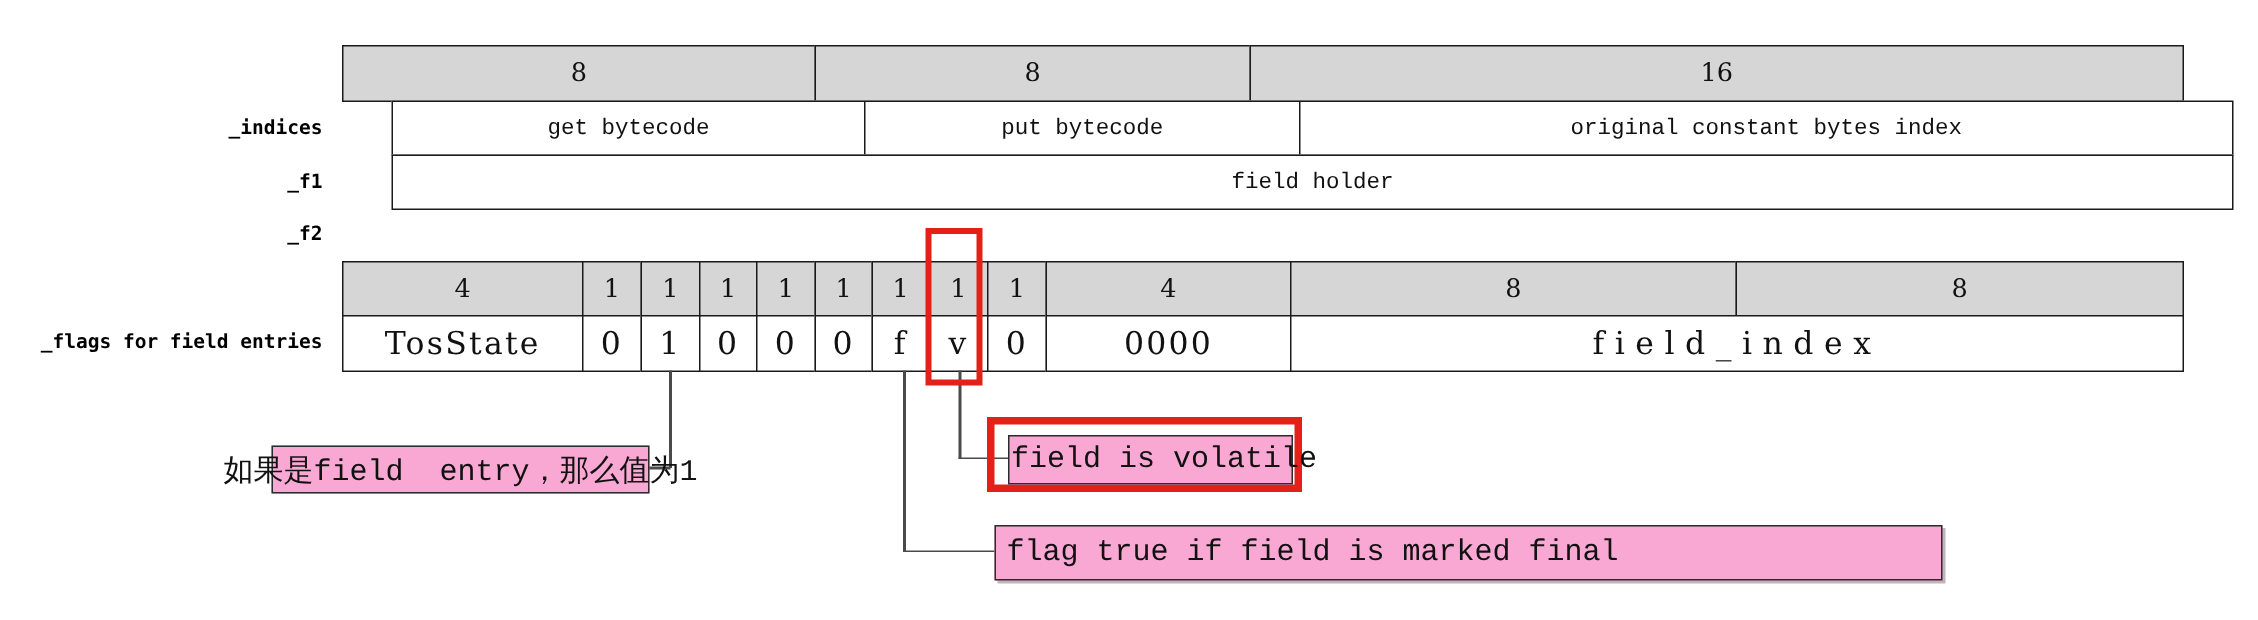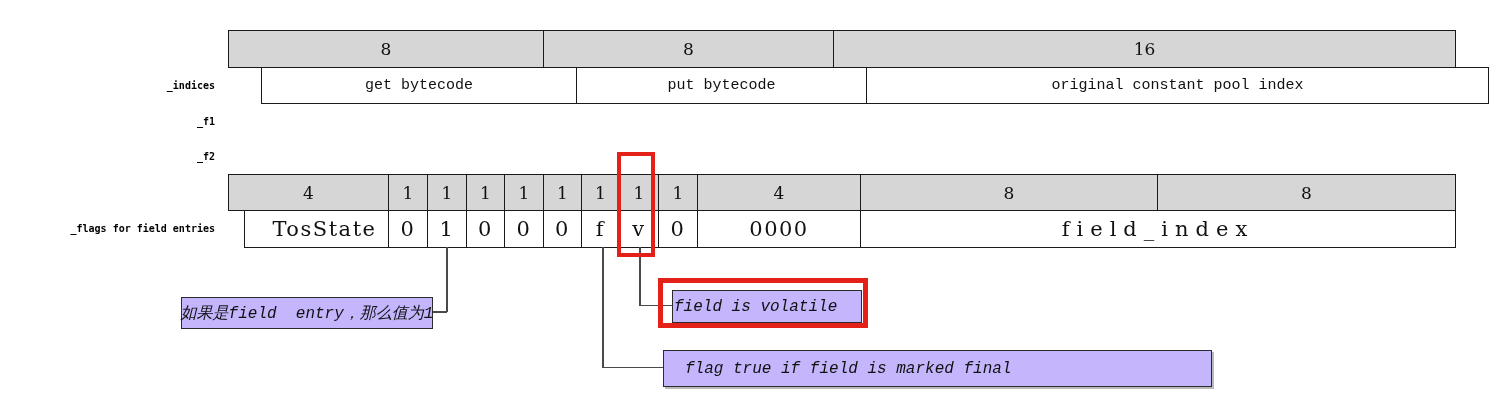--- a/index.html
+++ b/index.html
@@ -6,60 +6,61 @@
   .stage{position:relative;width:1505px;height:413px;background:#ffffff;overflow:hidden;
          font-family:"Liberation Mono","DejaVu Sans Mono",monospace;color:#111;}
   .cell{position:absolute;box-sizing:border-box;border:1px solid #1a1a1a;background:#fff;
         display:flex;align-items:center;justify-content:center;white-space:pre;}
   .gray{background:#d6d6d6;}
   .mono{font:15px "Liberation Mono","DejaVu Sans Mono",monospace;margin-left:33px;}
   .snum{font-family:"DejaVu Serif","Liberation Serif",serif;font-size:17px;}
   .big{font-family:"DejaVu Serif","Liberation Serif",serif;font-size:21px;letter-spacing:1.5px;}
   .wide{letter-spacing:7px;}
   .rowlabel{position:absolute;left:0;width:215px;display:flex;align-items:center;justify-content:flex-end;
-            font-family:"DejaVu Sans Mono","Liberation Mono",monospace;font-weight:bold;font-size:10px;color:#000;}
+            font-family:"DejaVu Sans Mono","Liberation Mono",monospace;font-weight:bold;font-size:13px;color:#000;}
   .line{position:absolute;background:#4a4a4a;}
-  .note{position:absolute;box-sizing:border-box;border:1.5px solid #2b2b2b;background:#c4b5fd;
-        font-size:16px;display:flex;align-items:center;white-space:pre;font-style:italic;}
+  .note{position:absolute;box-sizing:border-box;border:1.5px solid #2b2b2b;background:#f9a8d4;
+        font-size:20px;display:flex;align-items:center;white-space:pre;}
   .redbox{position:absolute;box-sizing:border-box;border:4px solid #e32119;background:transparent;z-index:5;}
 </style>
 </head>
 <body>
 
 <div class="stage">
 
   <div class="rowlabel" style="top:67px;height:36px;">_indices</div>
   <div class="rowlabel" style="top:103px;height:36px;">_f1</div>
   <div class="rowlabel" style="top:139px;height:35px;">_f2</div>
   <div class="rowlabel" style="top:210px;height:37px;">_flags for field entries</div>
 
   <div class="cell gray snum" style="left:228px;top:30px;width:316px;height:38px;">8</div>
   <div class="cell gray snum" style="left:543px;top:30px;width:291px;height:38px;">8</div>
   <div class="cell gray snum" style="left:833px;top:30px;width:623px;height:38px;">16</div>
 
   <div class="cell mono" style="left:228px;top:67px;width:316px;height:37px;">get bytecode</div>
   <div class="cell mono" style="left:543px;top:67px;width:291px;height:37px;">put bytecode</div>
-  <div class="cell mono" style="left:833px;top:67px;width:623px;height:37px;">original constant pool index</div>
+  <div class="cell mono" style="left:833px;top:67px;width:623px;height:37px;">original constant bytes index</div>
 
+  <div class="cell mono" style="left:228px;top:103px;width:1228px;height:37px;">field holder</div>
 
 
   <div class="cell gray snum" style="left:228px;top:174px;width:161px;height:37px;">4</div>
   <div class="cell gray snum" style="left:388px;top:174px;width:40px;height:37px;">1</div>
   <div class="cell gray snum" style="left:427px;top:174px;width:40px;height:37px;">1</div>
   <div class="cell gray snum" style="left:466px;top:174px;width:39px;height:37px;">1</div>
   <div class="cell gray snum" style="left:504px;top:174px;width:40px;height:37px;">1</div>
   <div class="cell gray snum" style="left:543px;top:174px;width:39px;height:37px;">1</div>
   <div class="cell gray snum" style="left:581px;top:174px;width:39px;height:37px;">1</div>
   <div class="cell gray snum" style="left:619px;top:174px;width:40px;height:37px;">1</div>
   <div class="cell gray snum" style="left:658px;top:174px;width:40px;height:37px;">1</div>
   <div class="cell gray snum" style="left:697px;top:174px;width:164px;height:37px;">4</div>
   <div class="cell gray snum" style="left:860px;top:174px;width:298px;height:37px;">8</div>
   <div class="cell gray snum" style="left:1157px;top:174px;width:299px;height:37px;">8</div>
 
-  <div class="cell big" style="left:228px;top:210px;width:161px;height:38px;margin-left:16px;">TosState</div>
+  <div class="cell big" style="left:228px;top:210px;width:161px;height:38px;">TosState</div>
   <div class="cell big" style="left:388px;top:210px;width:40px;height:38px;">0</div>
   <div class="cell big" style="left:427px;top:210px;width:40px;height:38px;">1</div>
   <div class="cell big" style="left:466px;top:210px;width:39px;height:38px;">0</div>
   <div class="cell big" style="left:504px;top:210px;width:40px;height:38px;">0</div>
   <div class="cell big" style="left:543px;top:210px;width:39px;height:38px;">0</div>
   <div class="cell big" style="left:581px;top:210px;width:39px;height:38px;">f</div>
   <div class="cell big" style="left:619px;top:210px;width:40px;height:38px;">v</div>
   <div class="cell big" style="left:658px;top:210px;width:40px;height:38px;">0</div>
   <div class="cell big" style="left:697px;top:210px;width:164px;height:38px;">0000</div>
   <div class="cell big wide" style="left:860px;top:210px;width:596px;height:38px;">field_index</div>
@@ -71,15 +72,15 @@
   <div class="line" style="left:639px;top:247px;width:1.5px;height:59px;"></div>
   <div class="line" style="left:639px;top:304.5px;width:33px;height:1.5px;"></div>
 
   <div class="redbox" style="left:617px;top:152px;width:38px;height:105px;"></div>
 
   <div class="note" style="left:181px;top:297px;width:252px;height:32px;justify-content:center;">如果是field  entry，那么值为1</div>
 
   <div class="redbox" style="left:658px;top:278px;width:210px;height:50px;border-width:5px;"></div>
   <div class="note" style="left:672px;top:290px;width:190px;height:33px;padding-left:1px;z-index:6;">field is volatile</div>
 
-  <div class="note" style="left:663px;top:350px;width:549px;height:37px;padding-left:21px;box-shadow:2px 2px 0 #b9b9b9;">flag true if field is marked final</div>
+  <div class="note" style="left:663px;top:350px;width:632px;height:37px;padding-left:7px;box-shadow:2px 2px 0 #b9b9b9;">flag true if field is marked final</div>
 
 </div>
 
 </body></html>

